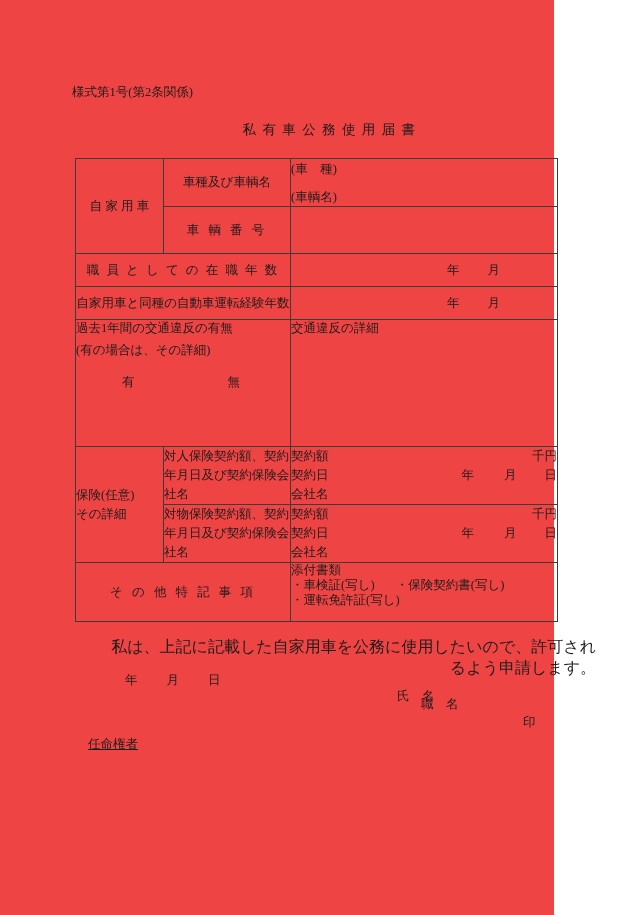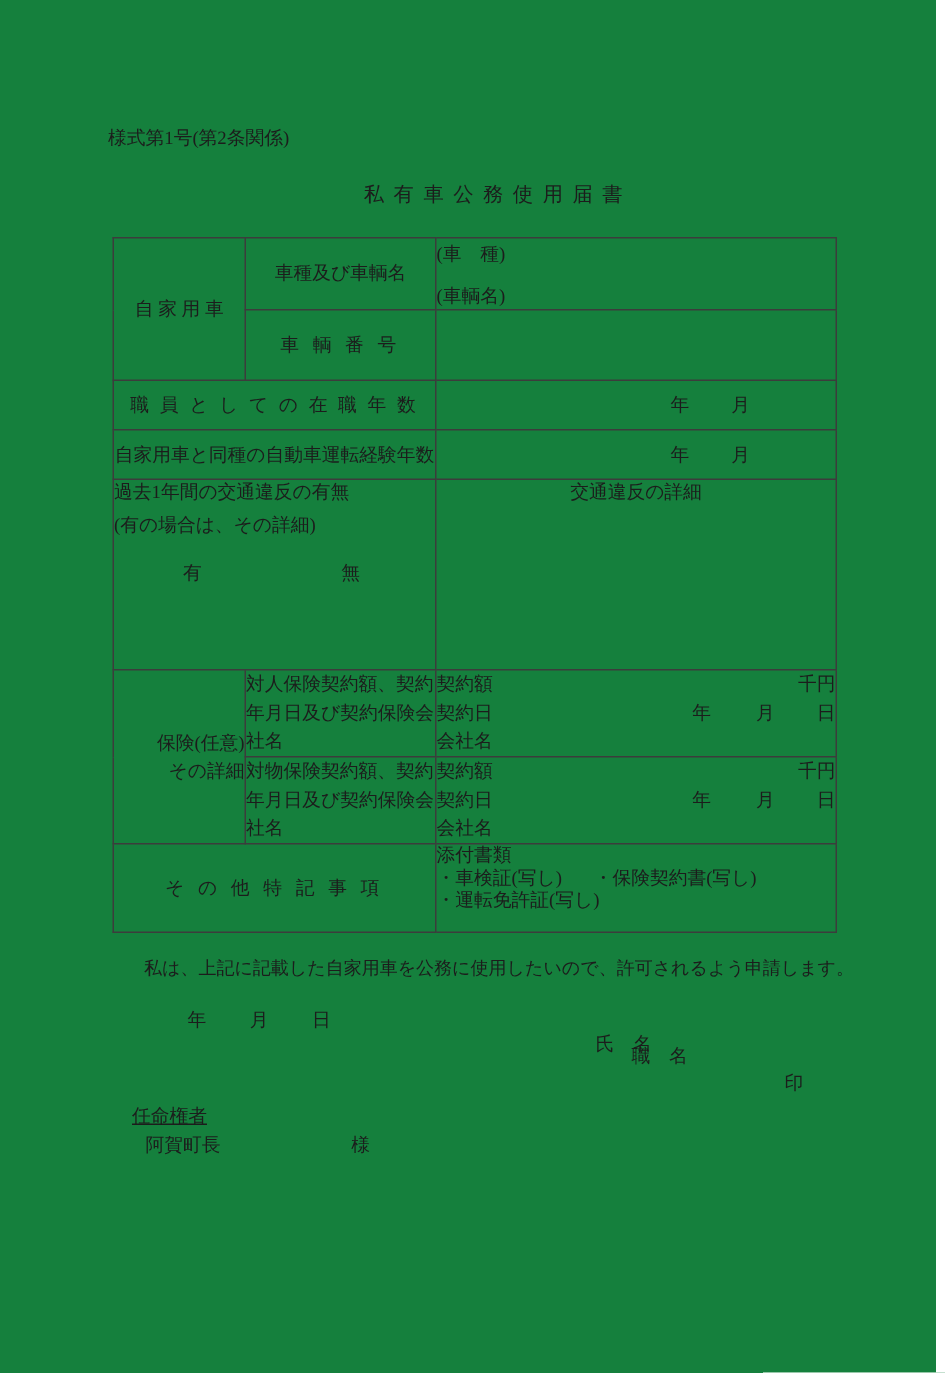--- a/index.html
+++ b/index.html
@@ -4,21 +4,21 @@
 <style>
   * { margin:0; padding:0; box-sizing:border-box; }
   html,body { background:#ffffff; }
   body {
     width:630px; height:915px;
     font-family:"Liberation Serif","DejaVu Serif",serif;
     color:#1c1c1c;
     position:relative;
     font-size:12.5px;
   }
-  .page { position:absolute; left:0; top:0; width:624px; height:915px; background:#15803d; }
+  .page { position:absolute; left:0; top:0; width:554px; height:915px; background:#ef4444; }
 
   .form-number { position:absolute; left:72px; top:84px; font-size:12.5px; }
   .form-title  { position:absolute; left:0; top:121px; width:614px; text-align:center;
                  font-size:13.5px; letter-spacing:1.5px;padding-left:45px; }
 
   table.main {
     position:absolute; left:75px; top:158px;
     width:482px; border-collapse:collapse; table-layout:fixed;
   }
   table.main td {
@@ -42,36 +42,36 @@
   .vnum-label { letter-spacing:3px; }
 
   .years-label { font-size:12px; letter-spacing:2px; }
   .exp-label   { font-size:12px;text-align:center; }
   .ym-cell .ym-line { display:flex; justify-content:flex-end; padding-right:57px; }
   .ym-cell .ym-line .m { margin-left:28px; }
 
   .viol-cell { padding-top:27px; vertical-align:top !important; }
   .viol-cell .q2 { margin-top:5px; }
   .viol-yesno { display:flex; justify-content:space-between; padding:0 50px 0 46px; margin-top:15px; }
-  .viol-detail { vertical-align:top !important; padding:5px 10px 0 15px;text-align:center; }
-
-  .ins-label-cell { text-align:right; line-height:19px; }
+  .viol-detail { vertical-align:top !important; padding:5px 10px 0 15px; }
+
+  .ins-label-cell { text-align:left; line-height:19px; }
   .ins-type-cell  { vertical-align:top !important; padding:4px 4px 0 9px; font-size:12px; line-height:19px; }
   .ins-value-cell { vertical-align:top !important; padding:4px 13px 0 8px; line-height:19px; }
   .ins-line { display:flex; }
   .ins-line .push { margin-left:auto; }
   .ins-line .gap30 { margin-left:30px; }
   .ins-line .gap28 { margin-left:28px; }
 
   .remarks-label { letter-spacing:3px; font-size:12.5px; }
   .attach-cell { vertical-align:top !important; padding:5px 6px 0 8px; line-height:15px; }
   .attach-cell .aline { margin-top:0; }
   .attach-cell .row2 span + span { margin-left:18px; }
 
-  .declaration { position:absolute; left:96px; top:637px; width:500px; font-size:12px; }
+  .declaration { position:absolute; left:96px; top:637px; width:500px; font-size:16px;text-align:right; }
   .date-line   { position:absolute; left:125px; top:672px; display:flex; }
   .date-line span + span { margin-left:29px; }
   .pos-label   { position:absolute; left:397px; top:696px;padding-left:24px; }
   .name-label  { position:absolute; left:397px; top:688px; }
   .seal        { position:absolute; left:523px; top:714px; }
   .appointer   { position:absolute; left:88px;  top:736px;text-decoration:underline; }
   .addressee-line { position:absolute; left:97px; top:755px; }
   .addressee-line .honorific { margin-left:84px; }
 </style>
 </head>
@@ -216,18 +216,14 @@
     <span>年</span>
     <span>月</span>
     <span>日</span>
   </div>
 
   <div class="pos-label">職　名</div>
   <div class="name-label">氏　名</div>
   <div class="seal">印</div>
   <div class="appointer">任命権者</div>
 
-  <div class="addressee-line">
-    <span>阿賀町長</span>
-    <span class="honorific">様</span>
-  </div>
 
 </div>
 
 </body></html>

